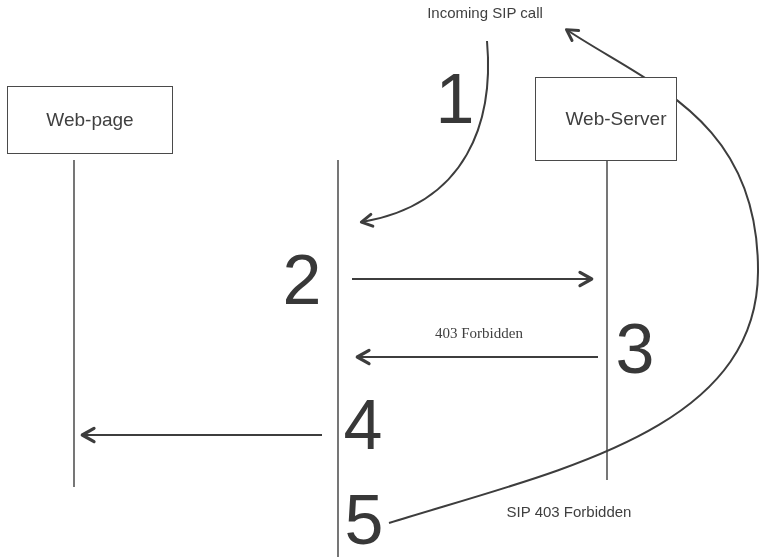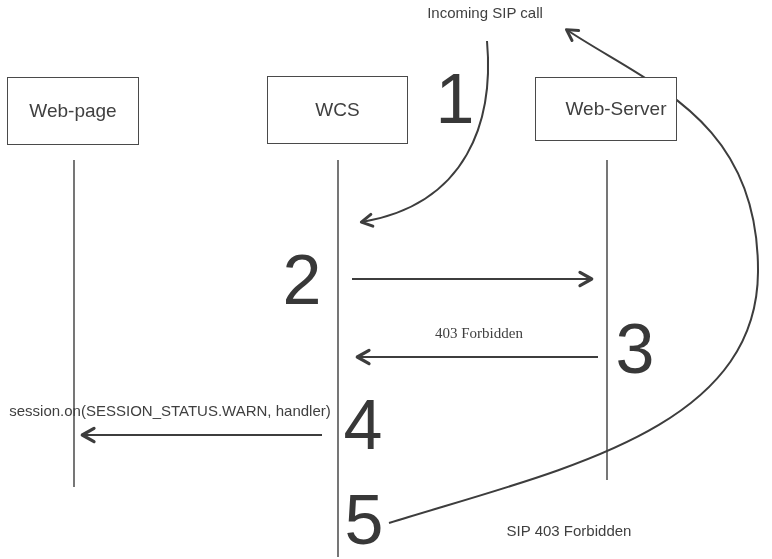--- a/index.html
+++ b/index.html
@@ -19,36 +19,36 @@
     position: absolute;
     border: 1.5px solid #4a4a4a;
     background: #ffffff;
     display: flex;
     align-items: center;
     justify-content: center;
     font-size: 19px;
     color: #404040;
     box-sizing: border-box;
   }
-  #actor-web-page  { left: 7px;   top: 77px; width: 132px; height: 68px; }
+  #actor-web-page  { left: 7px;   top: 86px; width: 166px; height: 68px; }
   #actor-wcs       { left: 267px; top: 76px; width: 141px; height: 68px; }
-  #actor-web-server{ left: 535px; top: 77px; width: 142px; height: 64px; padding-left: 20px; }
+  #actor-web-server{ left: 535px; top: 77px; width: 142px; height: 84px; padding-left: 20px; }
 
   .msg-label {
     position: absolute;
     font-size: 15px;
     color: #3f3f3f;
     text-align: center;
     white-space: nowrap;
   }
   #label-incoming   { left: 420px; top: 4px;   width: 130px; }
   #label-oncall     { left: 403px; top: 248px; width: 130px; }
   #label-403        { left: 414px; top: 325px; width: 130px; font-family: Liberation Serif, serif; }
   #label-session-on { left: 4px;   top: 402px; width: 332px; }
-  #label-sip-403    { left: 489px; top: 522px; width: 160px; }
+  #label-sip-403    { left: 489px; top: 503px; width: 160px; }
 
   .step-number {
     position: absolute;
     font-size: 70px;
     line-height: 1;
     color: #383838;
     width: 44px;
     text-align: center;
   }
   #step-1 { left: 433px; top: 64px;  }
@@ -86,30 +86,26 @@
     <path d="M598,357 L358,357" fill="none" stroke="#3d3d3d" stroke-width="2.2" marker-end="url(#chev)"></path>
 
     <path d="M322,435 L83,435" fill="none" stroke="#3d3d3d" stroke-width="2.2" marker-end="url(#chev)"></path>
 
     <path d="M389,523 C560,470 757,430 758,272 C759,120 650,85 567,30" fill="none" stroke="#3d3d3d" stroke-width="2" marker-end="url(#chev)"></path>
   </svg>
 
   <div class="actor-box" id="actor-web-page">
     <span>Web-page</span>
   </div>
-  <div class="actor-box" id="actor-wcs">
-    <span>WCS</span>
-  </div>
   <div class="actor-box" id="actor-web-server">
     <span>Web-Server</span>
   </div>
 
   <div class="msg-label" id="label-incoming">Incoming SIP call</div>
   <div class="msg-label" id="label-403">403 Forbidden</div>
-  <div class="msg-label" id="label-session-on">session.on(SESSION_STATUS.WARN, handler)</div>
   <div class="msg-label" id="label-sip-403">SIP 403 Forbidden</div>
 
   <div class="step-number" id="step-1">1</div>
   <div class="step-number" id="step-2">2</div>
   <div class="step-number" id="step-3">3</div>
   <div class="step-number" id="step-4">4</div>
   <div class="step-number" id="step-5">5</div>
 
 </div>
 

